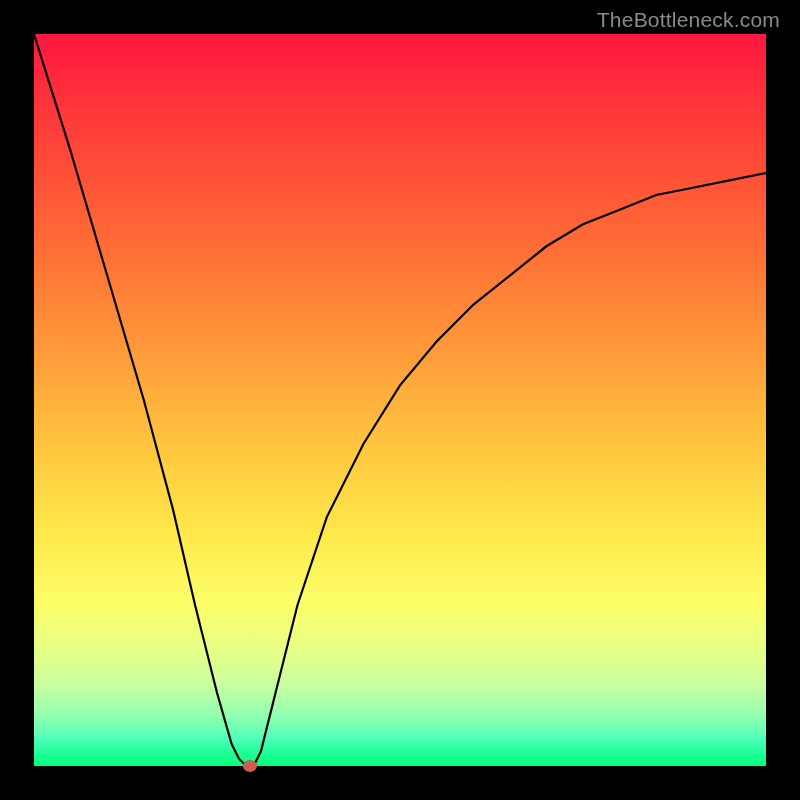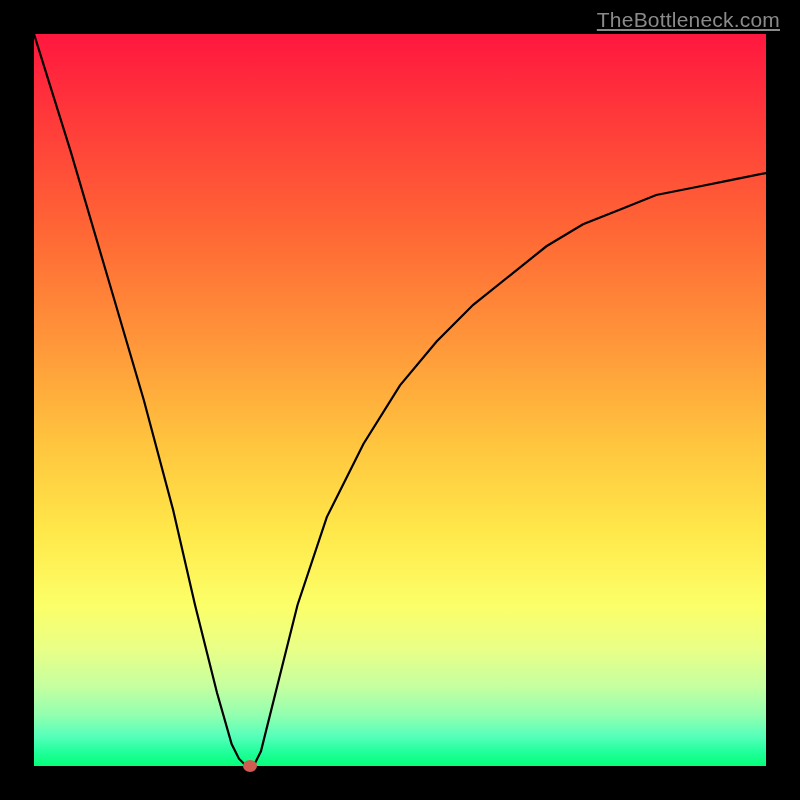--- a/index.html
+++ b/index.html
@@ -57,21 +57,20 @@
     background: #cf5b51;
     transform: translate(-50%, -50%);
   }
   .watermark {
     position: absolute;
     top: 8px;
     right: 20px;
     color: #8a8a8a;
     font-size: 21px;
     letter-spacing: 0.2px;
-    text-decoration: underline;
   }
 </style>
 </head>
 <body>
 
 <div class="frame">
   <div class="plot-area">
     <svg class="curve-svg" viewBox="0 0 732 732" preserveAspectRatio="none">
       <path id="curve-path" d="M0.00 0.00 L36.60 117.12 L73.20 241.56 L109.80 366.00 L139.08 475.80 L161.04 570.96 L183.00 658.80 L197.64 710.04 L204.96 724.68 L212.28 732.00 L219.60 732.00 L226.92 717.36 L241.56 658.80 L263.52 570.96 L292.80 483.12 L329.40 409.92 L366.00 351.36 L402.60 307.44 L439.20 270.84 L475.80 241.56 L512.40 212.28 L549.00 190.32 L585.60 175.68 L622.20 161.04 L658.80 153.72 L695.40 146.40 L732.00 139.08" fill="none" stroke="#000" stroke-width="2.2"></path>
     </svg>

